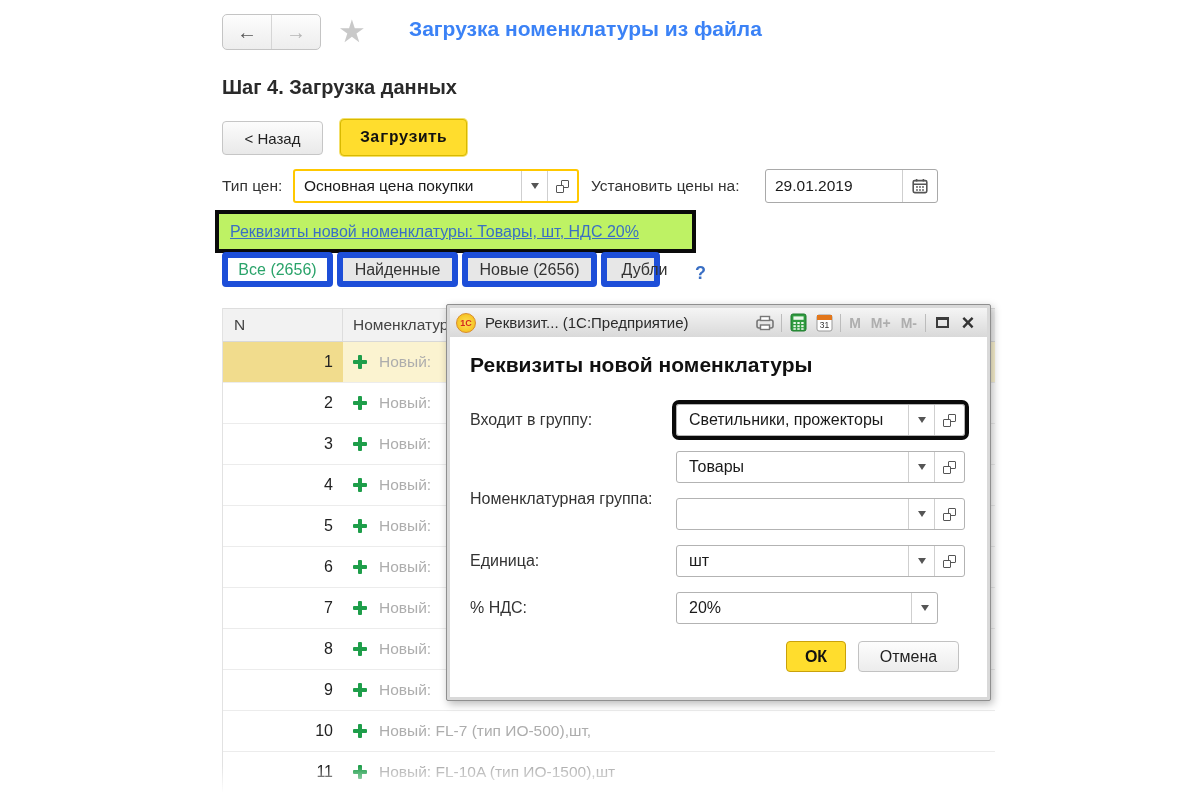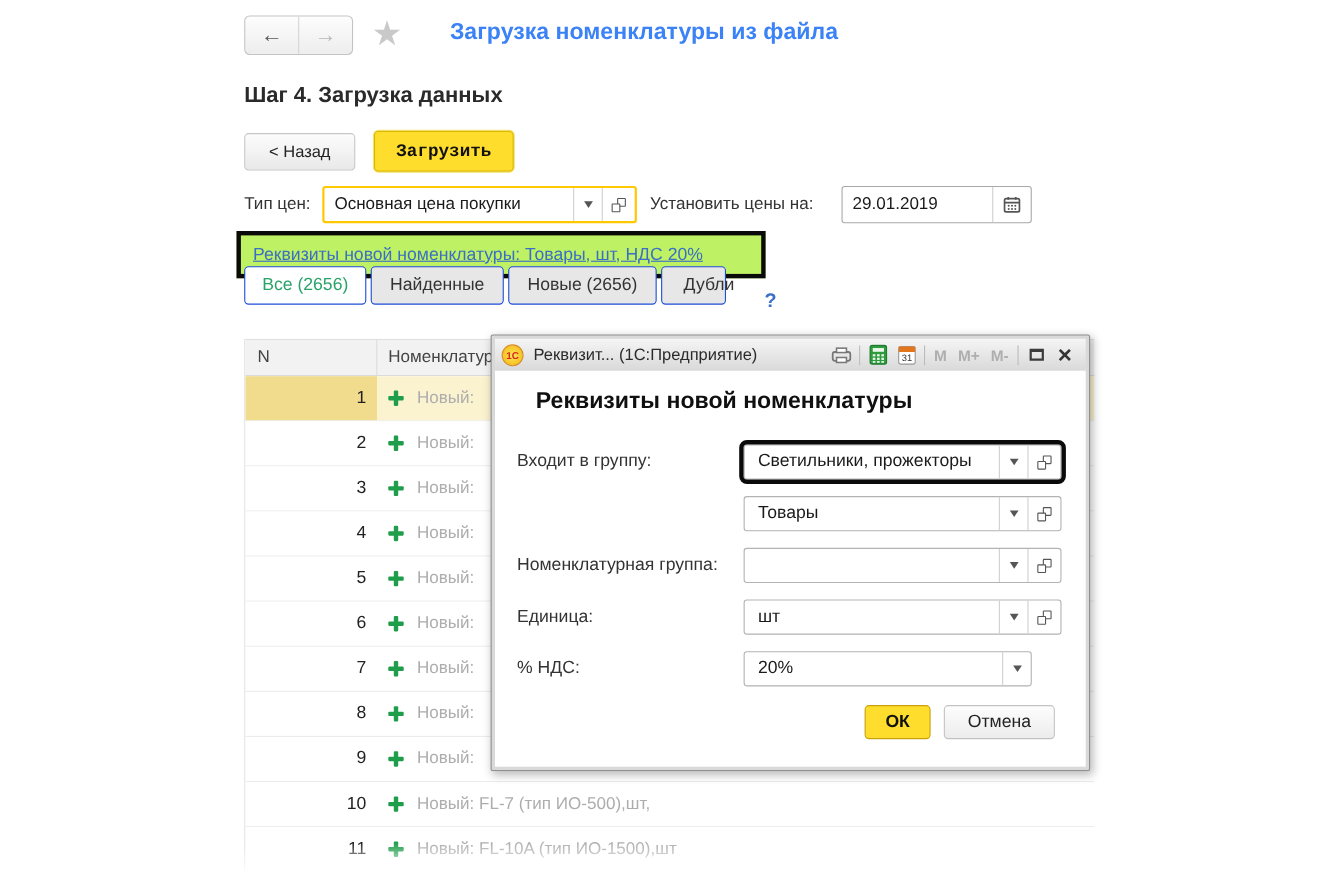--- a/index.html
+++ b/index.html
@@ -46,22 +46,22 @@
   .date-field { left:765px; top:169px; width:173px; height:34px; border:1px solid #a9a9a9; border-radius:3px; }
   .date-field .ctext { line-height:32px; }
   .calcell { width:35px; }
 
   
   .link-box { position:absolute; left:215px; top:210px; width:481px; height:43px;
     border:4px solid #0a0a0a; display:flex; align-items:center; background:#bef264; }
   .link { margin-left:11px; font-size:16px; color:#3a6fc4; text-decoration:underline; cursor:pointer; white-space:nowrap; }
 
   
-  .tab { position:absolute; top:242px; height:35px; display:flex; align-items:center; justify-content:center;
-    border:1px solid #1d4ed8; border-radius:4px; font-size:16px; cursor:pointer; }
+  .tab { position:absolute; top:252px; height:35px; display:flex; align-items:center; justify-content:center;
+    border:6px solid #1d4ed8; border-radius:4px; font-size:16px; cursor:pointer; }
   .tab.inactive { background:#e7e7e7; color:#333; }
   .tab.active { background:#fff; color:#2aa36a; }
   .help-q { position:absolute; left:695px; top:263px; font-size:18px; font-weight:bold; color:#3a6fc4; cursor:pointer; }
 
   
   .table { position:absolute; left:222px; top:308px; width:773px; height:484px;
     border-left:1px solid #e2e2e2; overflow:hidden; background:#fff; }
   .thead { position:absolute; left:0; top:0; width:100%; height:34px; background:#f2f2f2;
     border-top:1px solid #ddd; border-bottom:1px solid #d8d8d8; display:flex; }
   .th { font-size:15.5px; color:#444; line-height:32px; }
@@ -92,21 +92,21 @@
     font-size:9px; font-weight:bold; color:#d42a1e; flex:none; }
   .dlg-title { margin-left:9px; font-size:15px; color:#2b2b2b; white-space:nowrap; }
   .tb-spacer { flex:1; }
   .tb-ico { display:flex; align-items:center; justify-content:center; width:26px; height:24px; cursor:pointer; }
   .tb-sep { width:1px; height:18px; background:#bcbcbc; margin:0 3px; }
   .mem { font-size:14px; color:#aeaeae; font-weight:bold; padding:0 5px; cursor:pointer; }
   .maxi { width:13px; height:11px; border:2px solid #3b3b3b; border-top-width:3px; }
   .closex { font-size:22px; color:#333; line-height:20px; font-weight:bold; }
 
   .dlg-content { position:relative; background:#fff; height:360px; }
-  .dlg-heading { position:absolute; left:20px; top:16px; font-size:21px; font-weight:bold; color:#101010;margin-left:17px; }
+  .dlg-heading { position:absolute; left:20px; top:16px; font-size:21px; font-weight:bold; color:#101010; }
   .frow-label { position:absolute; left:20px; height:32px; line-height:32px; font-size:16px; color:#333; }
   .ffield { position:absolute; left:226px; height:32px; display:flex; background:#fff;
     border:1px solid #b3b3b3; border-radius:3px; }
   .ffield .ctext { line-height:30px; font-size:16px; padding-left:12px; }
   .ffield.hl { outline:4px solid #0a0a0a; }
   .wide { width:289px; } .narrow { width:262px; }
   .dlg-btn-ok { position:absolute; left:336px; top:304px; width:60px; height:31px;
     background:#ffdd2d; border:1px solid #c9a10a; border-radius:4px; font-size:16px; font-weight:bold; color:#111; }
   .dlg-btn-cancel { position:absolute; left:408px; top:304px; width:101px; height:31px;
     background:linear-gradient(#fdfdfd,#ececec); border:1px solid #c2c2c2; border-radius:4px; font-size:16px; color:#222; }
@@ -366,21 +366,21 @@
             <span class="arrow"></span>
           </div>
         <div class="ccell ocell">
             <span class="openicon">
               <i class="sq1"></i>
               <i class="sq2"></i>
             </span>
           </div>
       </div>
 
-      <div class="frow-label" style="top:161px;">Номенклатурная группа:</div>
+      <div class="frow-label" style="top:146px;">Номенклатурная группа:</div>
       <div class="ffield wide" style="top:161px;">
         <div class="ctext" style="flex:1;"></div>
         <div class="ccell acell">
             <span class="arrow"></span>
           </div>
         <div class="ccell ocell">
             <span class="openicon">
               <i class="sq1"></i>
               <i class="sq2"></i>
             </span>

